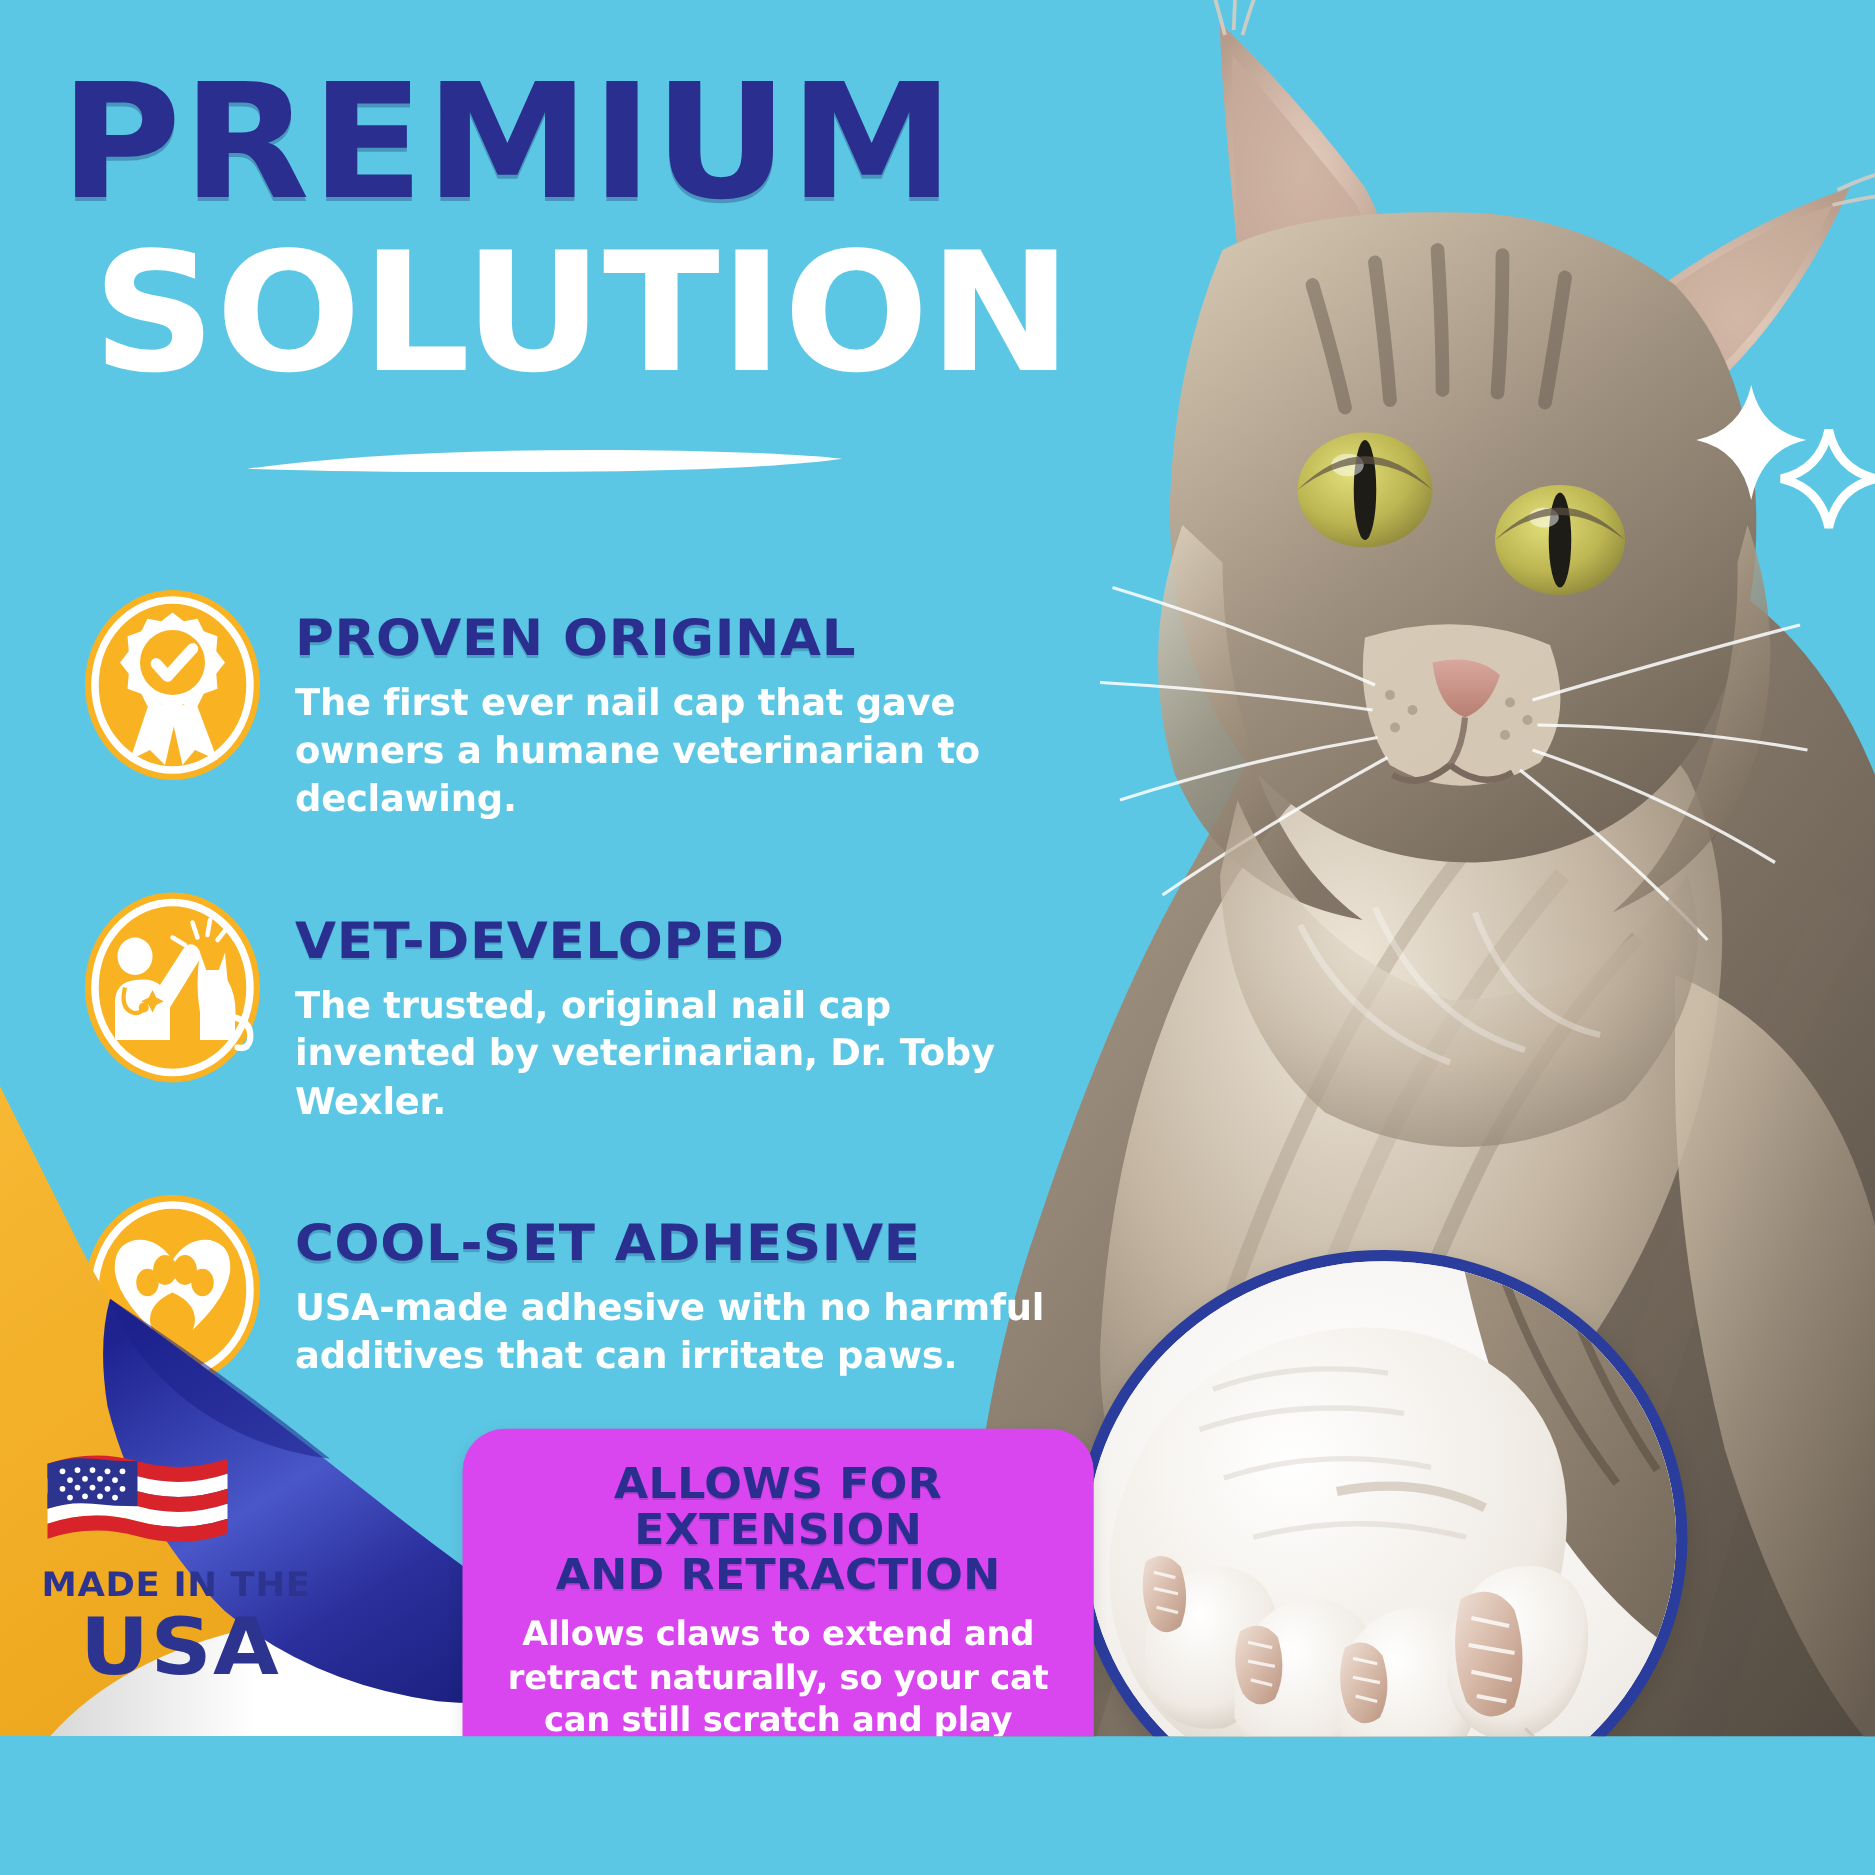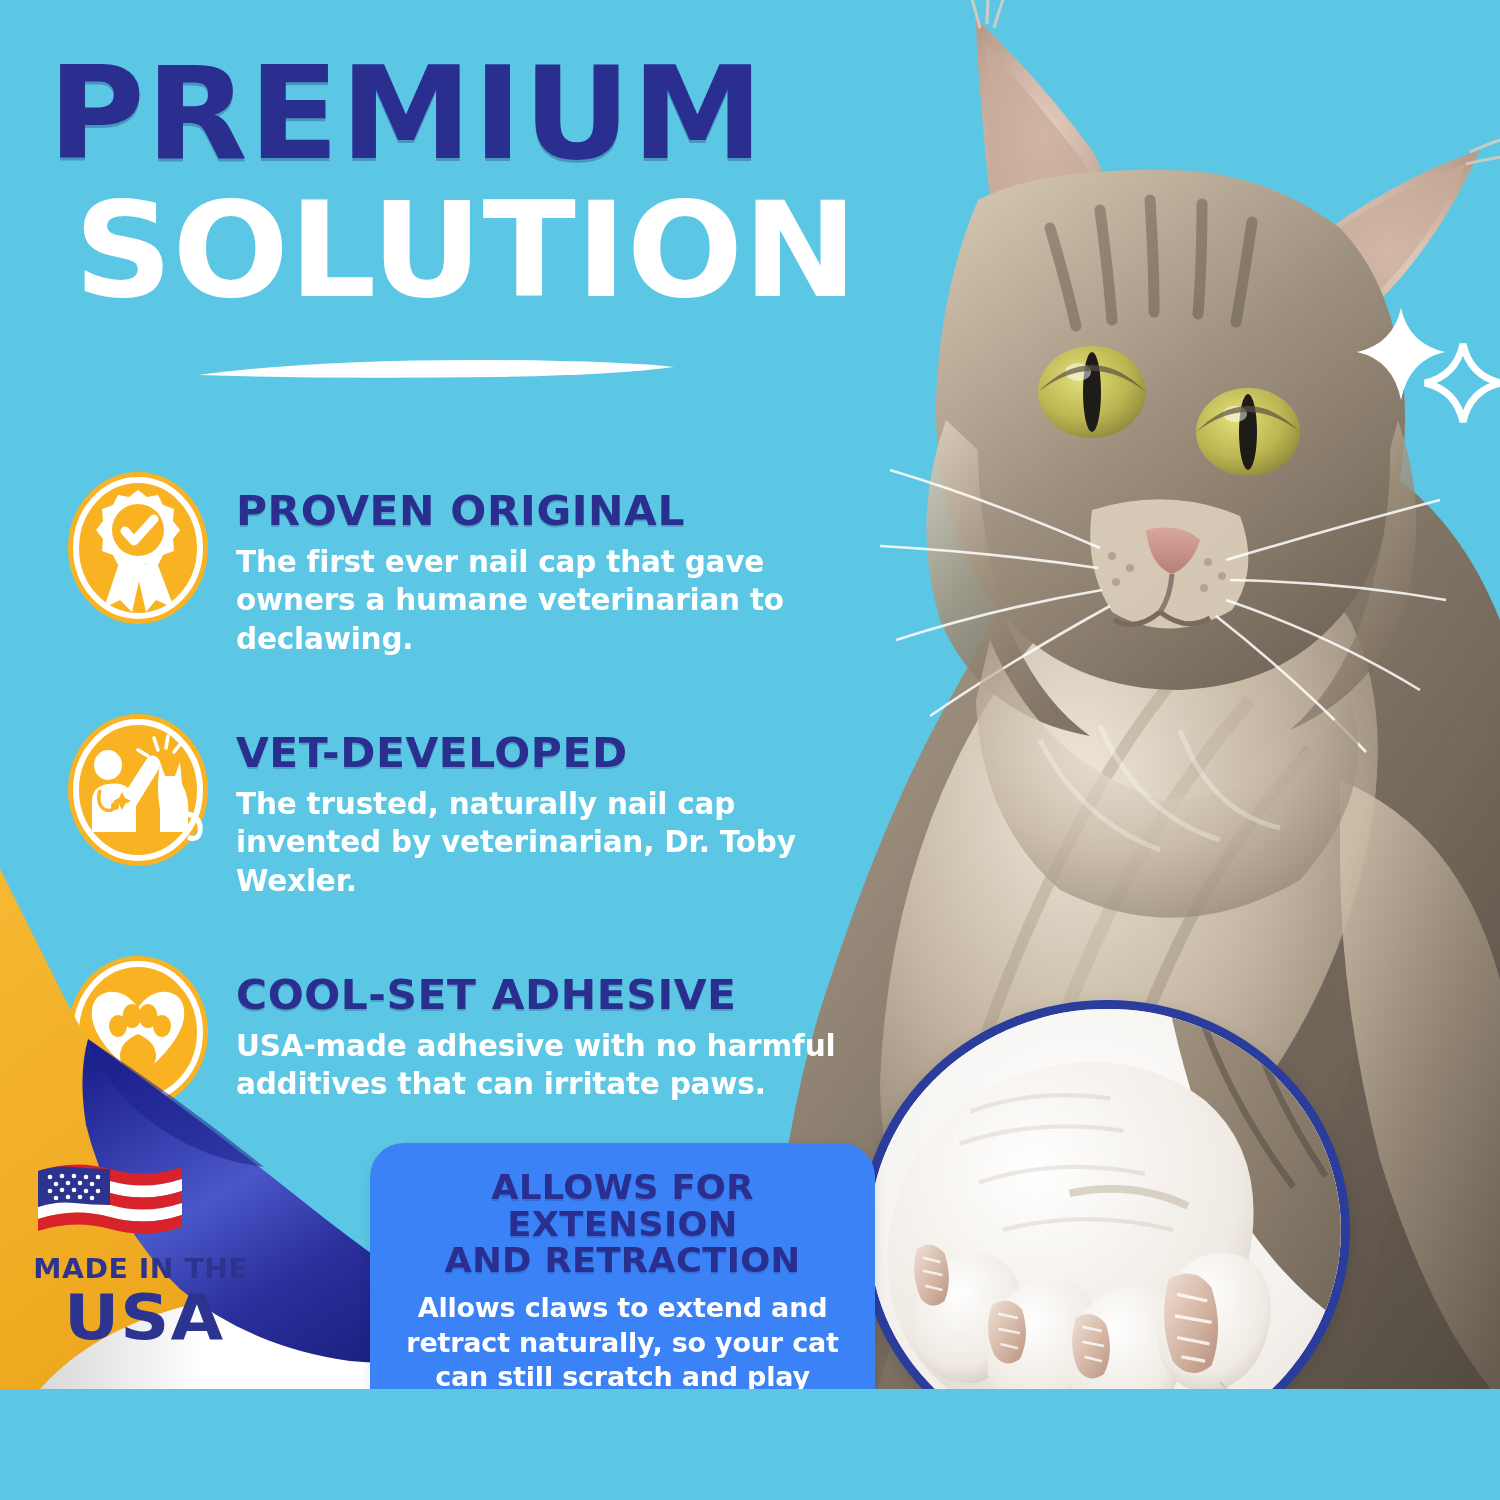--- a/index.html
+++ b/index.html
@@ -116,21 +116,21 @@
     font-weight:bold; font-size:63px; color:#2d3490;
     letter-spacing:1px; line-height:1; margin-top:4px;
     transform:scaleX(1.08); transform-origin:left center;
   }
 
   
   .callout {
     position:absolute;
     left:370px; top:1143px;
     width:505px; height:292px;
-    background:#3b82f6;
+    background:#d946ef;
     border-radius:34px;
     text-align:center;
     padding:26px 22px 0 22px;
     box-shadow:0 4px 12px rgba(0,0,0,.10);
   }
   .c-title {
     font-family:"DejaVu Sans", sans-serif;
     font-weight:bold;
     font-size:34px;
     color:#2a2f8f;
@@ -372,21 +372,21 @@
           <g stroke="#ffffff" stroke-width="3.6" stroke-linecap="round">
             <path d="M96 40 L92 28"></path>
               <path d="M104 38 L106 26"></path>
               <path d="M112 42 L120 32"></path>
               <path d="M86 46 L76 40"></path>
           </g>
         </svg>
       </div>
       <div class="f-text">
         <div class="f-title">VET-DEVELOPED</div>
-        <div class="f-body">The trusted, naturally nail cap invented by veterinarian, Dr. Toby Wexler.</div>
+        <div class="f-body">The trusted, original nail cap invented by veterinarian, Dr. Toby Wexler.</div>
       </div>
     </div>
 
     <div class="feature">
       <div class="badge">
         <svg viewBox="0 0 152 160">
           <ellipse cx="76" cy="80" rx="70" ry="76" fill="#f9b322"></ellipse>
           <ellipse cx="76" cy="80" rx="62" ry="68" fill="none" stroke="#ffffff" stroke-width="6"></ellipse>
           <path d="M76 126 Q34 92 30 66 Q28 44 46 40 Q64 38 76 56 Q88 38 106 40 Q124 44 122 66 Q118 92 76 126 Z" fill="#ffffff"></path>
           <ellipse cx="56" cy="74" rx="9" ry="11" fill="#f9b322"></ellipse>

